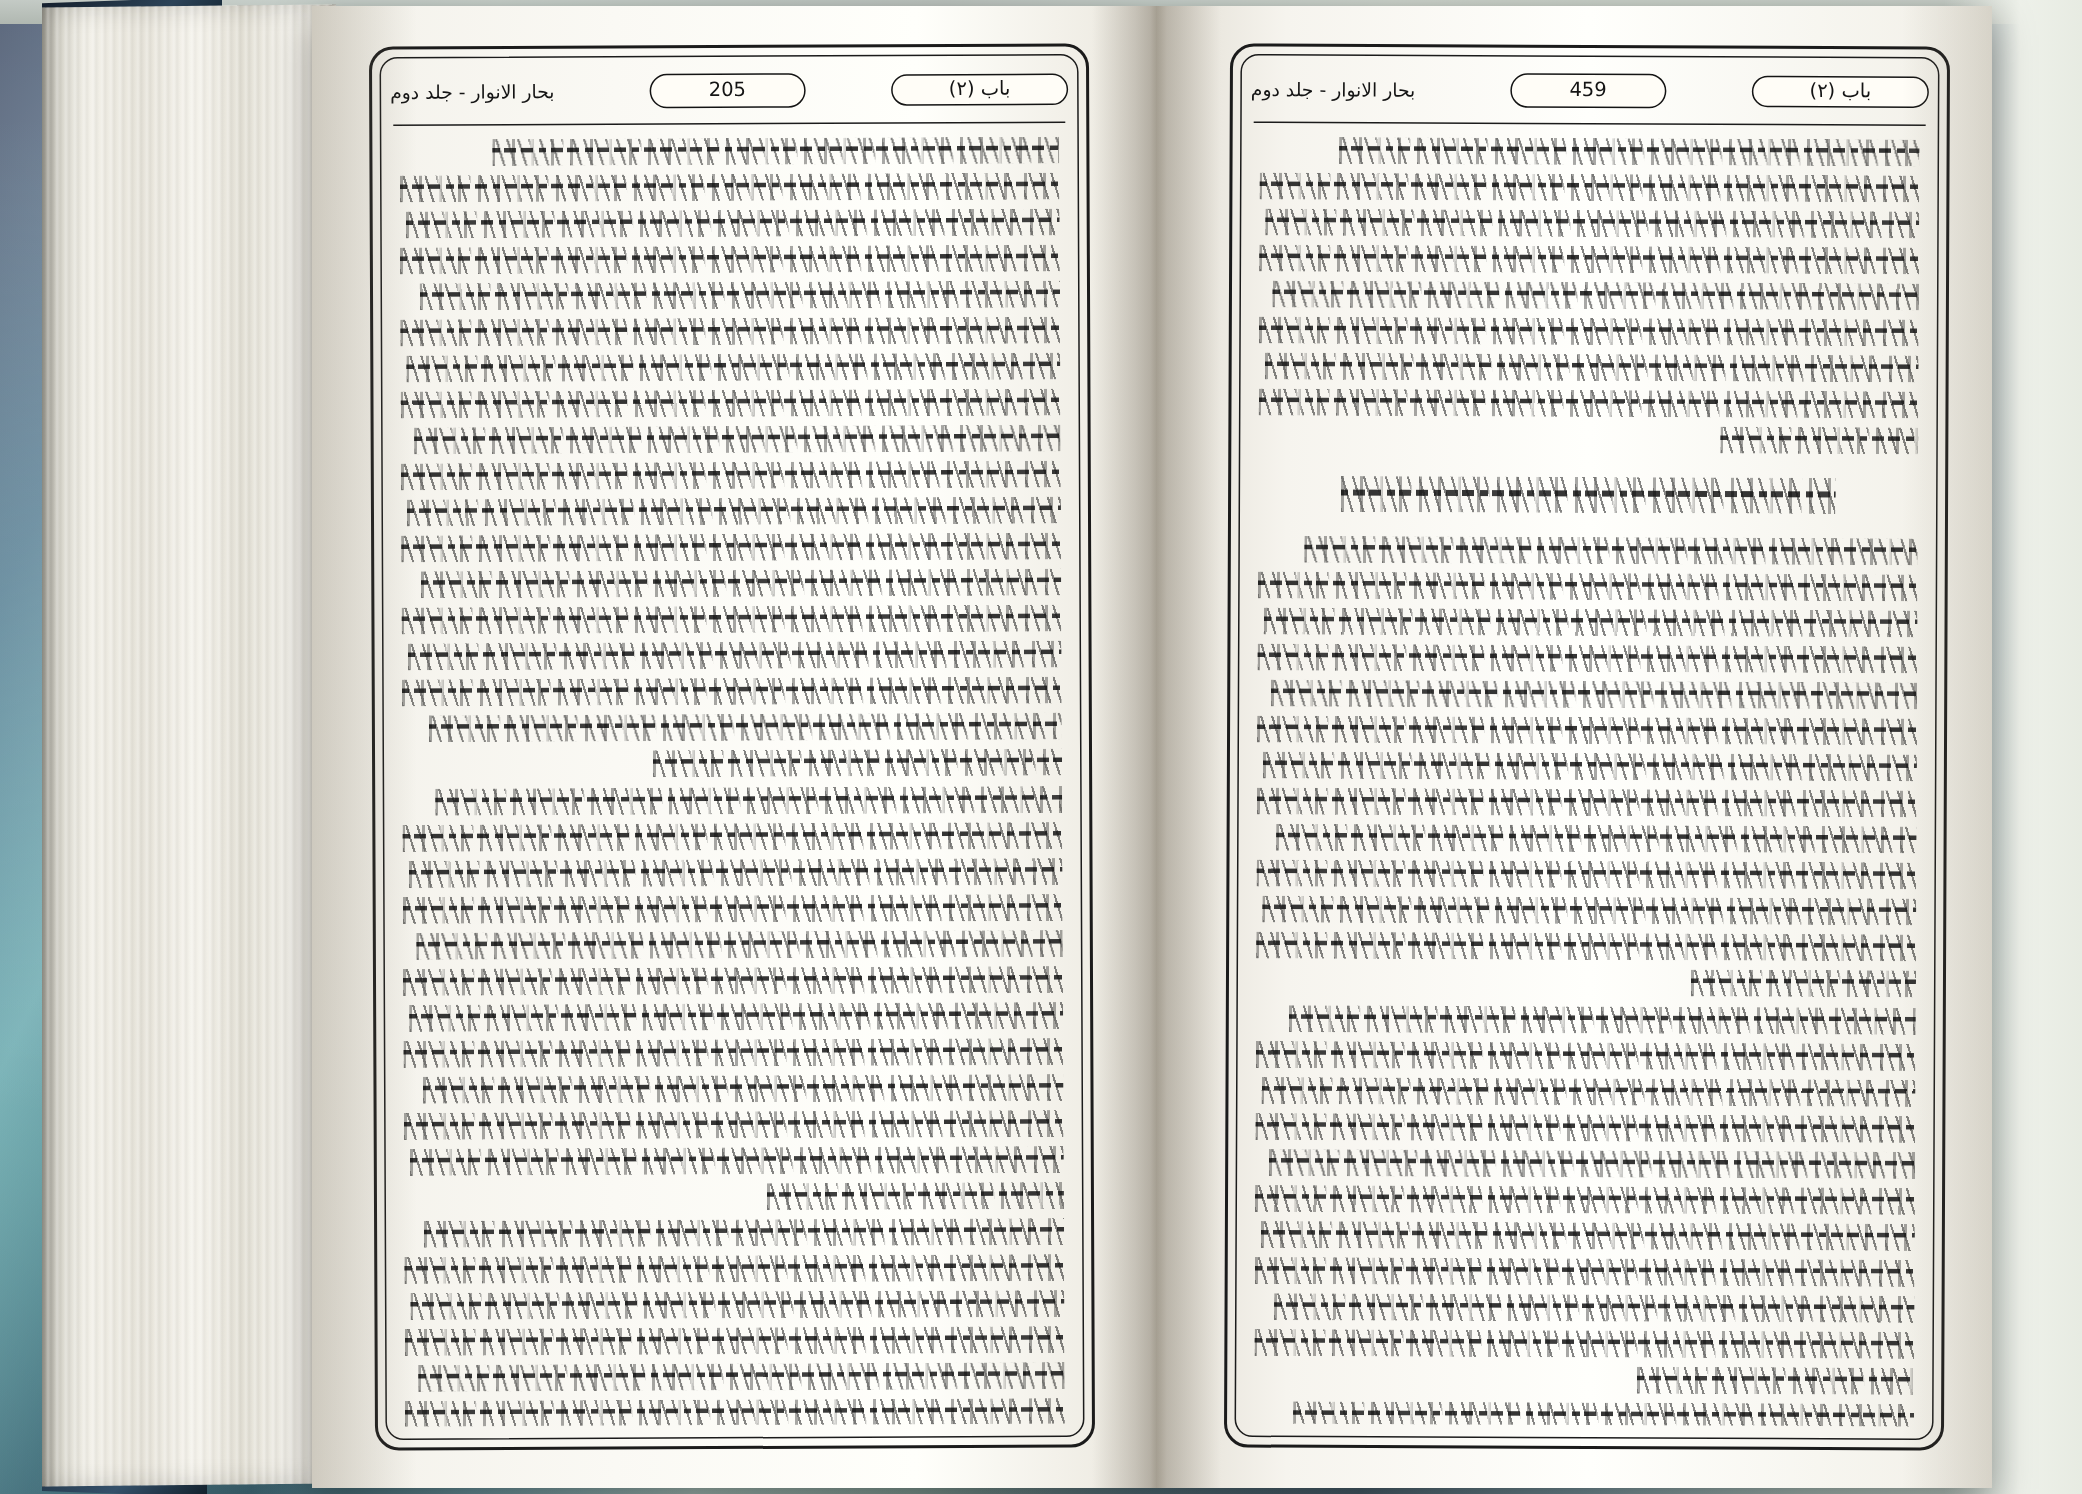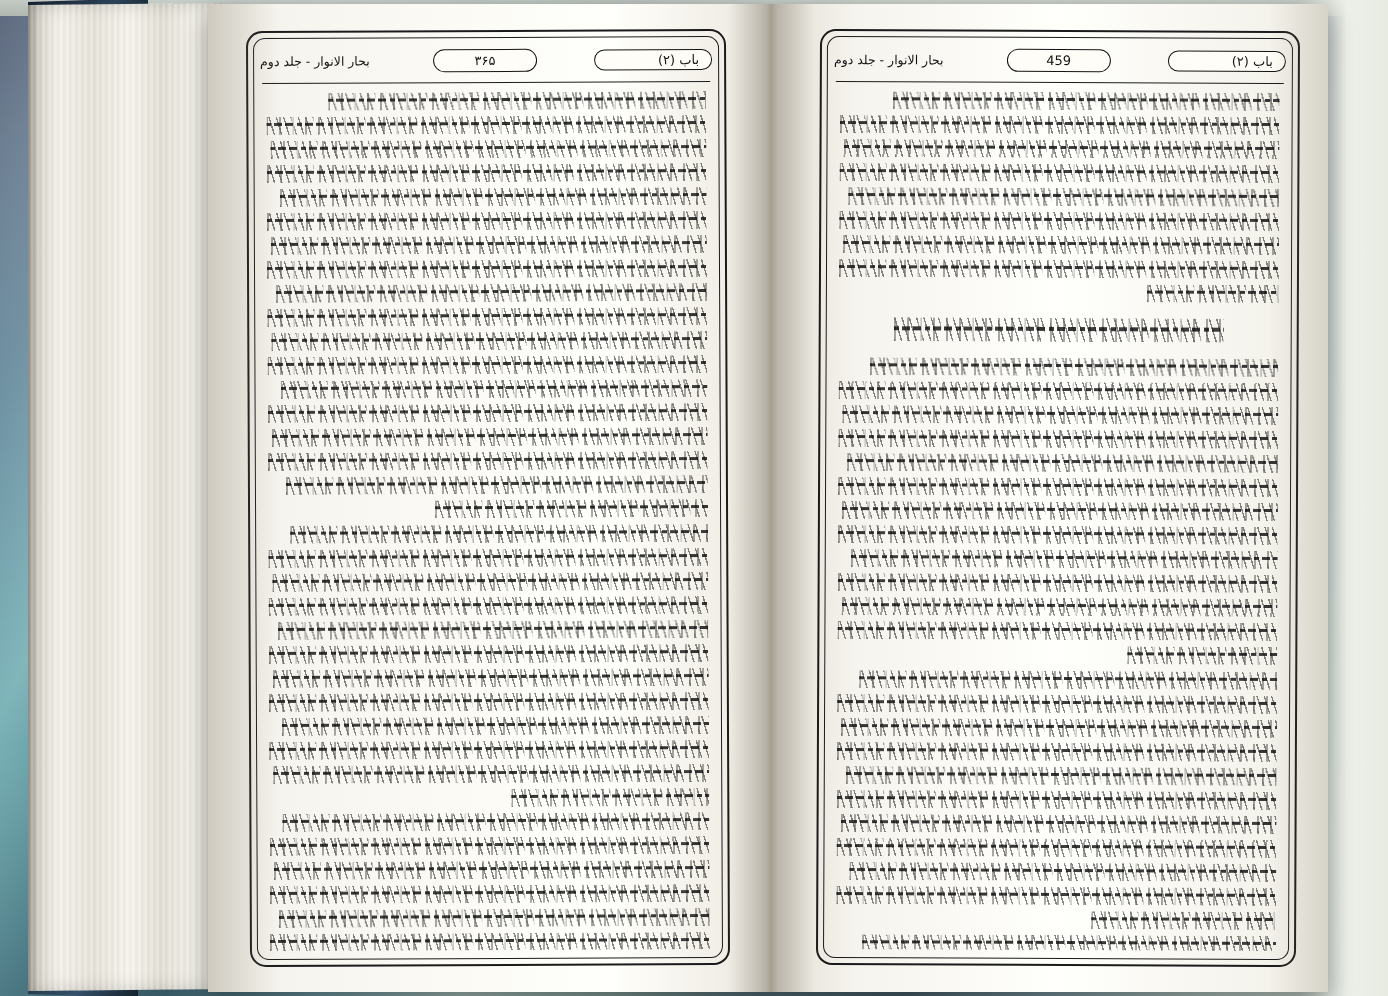--- a/index.html
+++ b/index.html
@@ -170,21 +170,21 @@
     left: 14px;
     right: 14px;
     height: 40px;
     display: flex;
     align-items: center;
     justify-content: space-between;
     font-family: "DejaVu Sans", sans-serif;
   }
   .hdr-chapter {
     min-width: 92px;
-    text-align: right;
+    text-align: center;
     font-size: 13px;
     color: #141414;
     border: 1.6px solid #141414;
     border-radius: 14px;
     padding: 2px 12px;
     background: #fffdf7;
     white-space: nowrap;
   }
   .hdr-page {
     min-width: 78px;
@@ -300,21 +300,21 @@
     <div class="cover-dark2"></div>
     <div class="edge-stack"></div>
 
     <div class="spread">
 
       <div class="page left">
         <div class="page-frame"></div>
 
         <div class="page-header">
           <div class="hdr-chapter">باب (۲)</div>
-          <div class="hdr-page">۳۶۵</div>
+          <div class="hdr-page">205</div>
           <div class="hdr-book">بحار الانوار - جلد دوم</div>
         </div>
         <div class="hdr-rule"></div>
 
         <div class="page-body">
           <div class="para">
             <div class="line" style="--w:86%"></div>
             <div class="line" style="--w:100%"></div>
             <div class="line" style="--w:99%"></div>
             <div class="line" style="--w:100%"></div>

